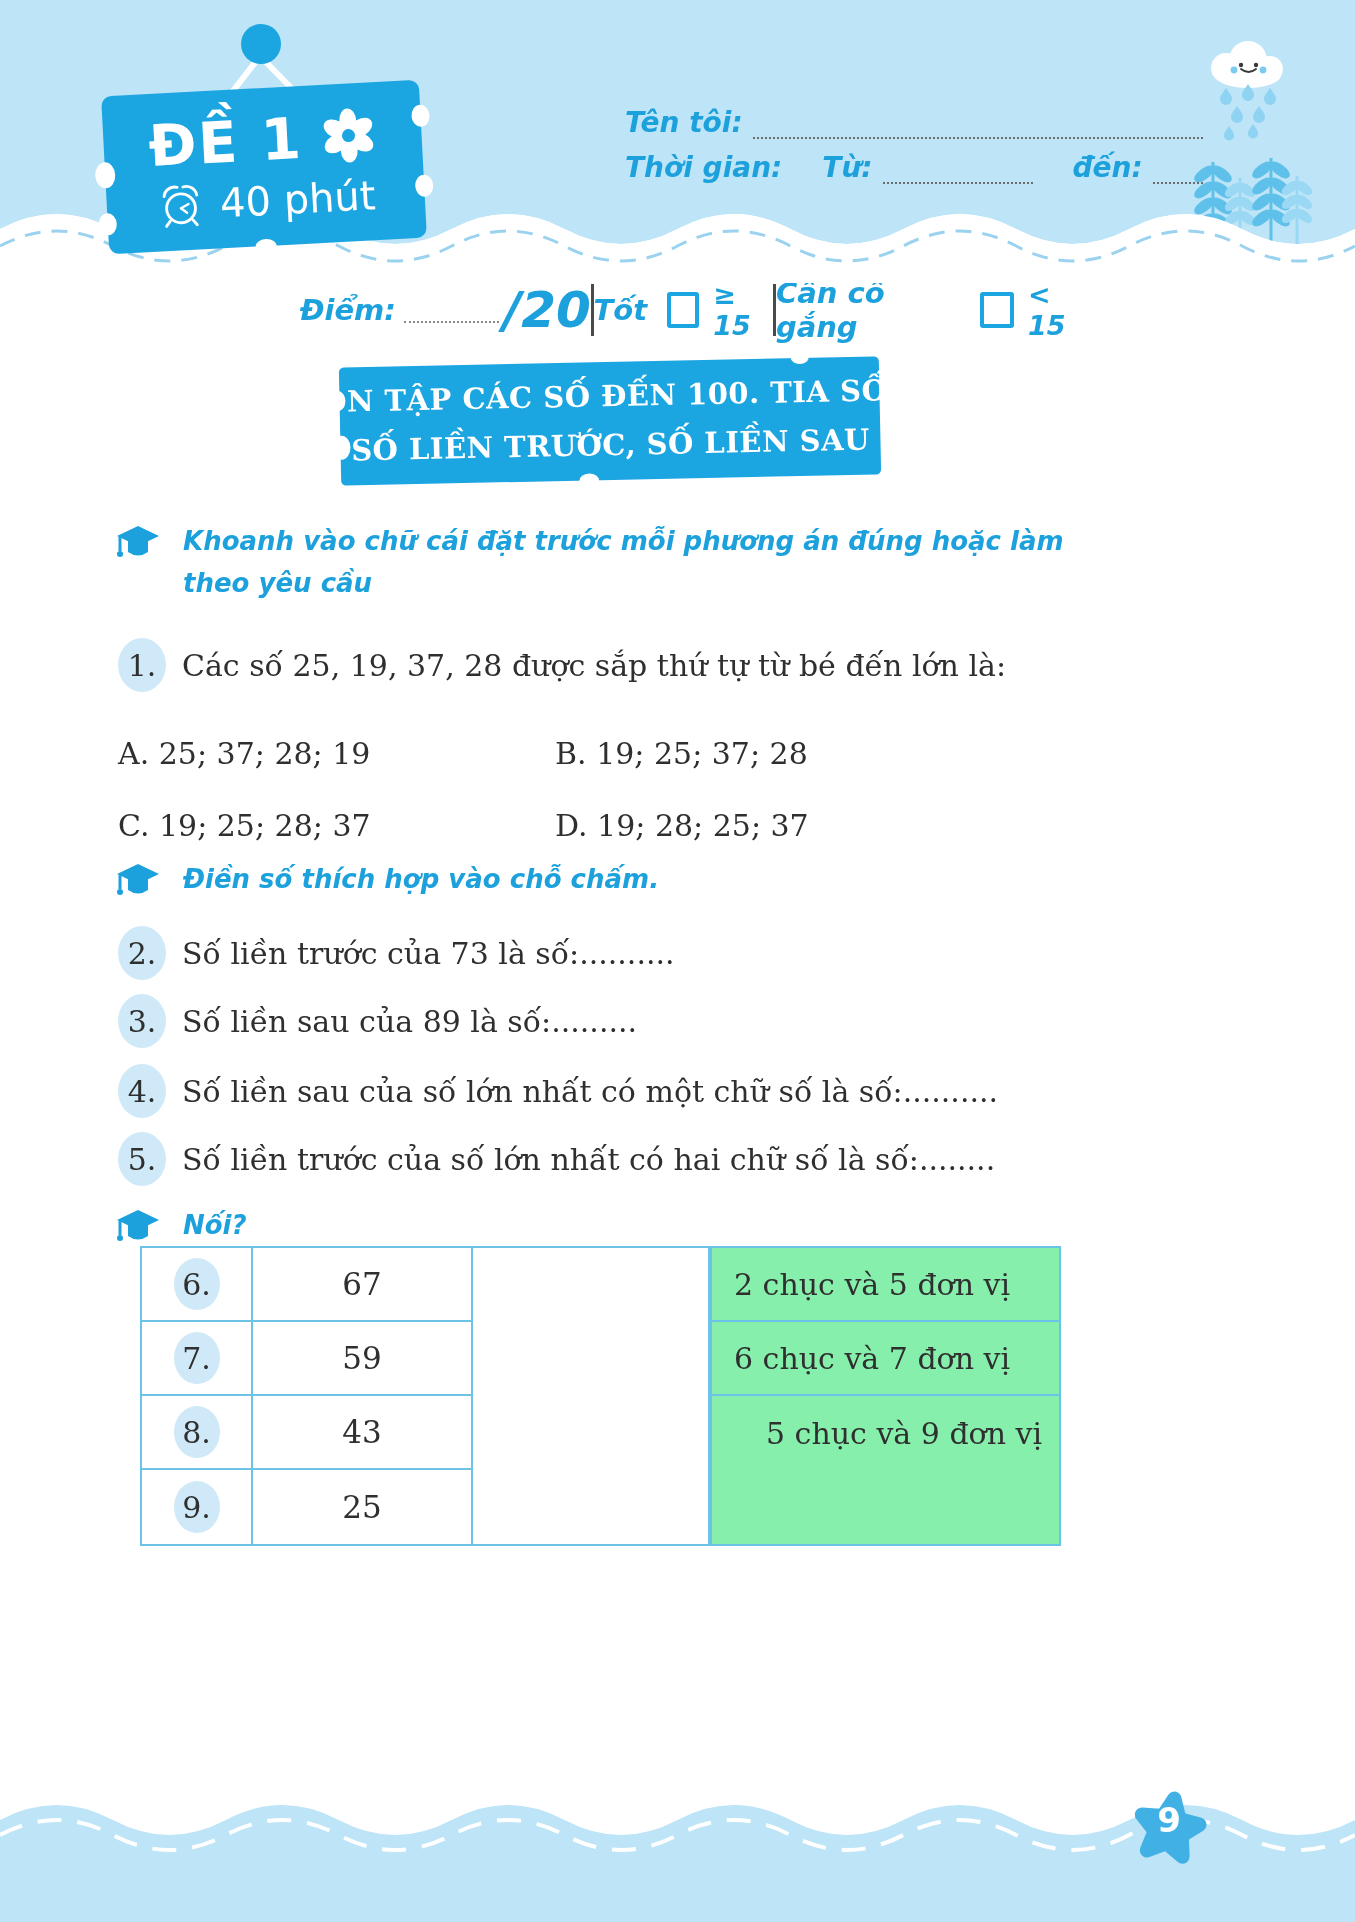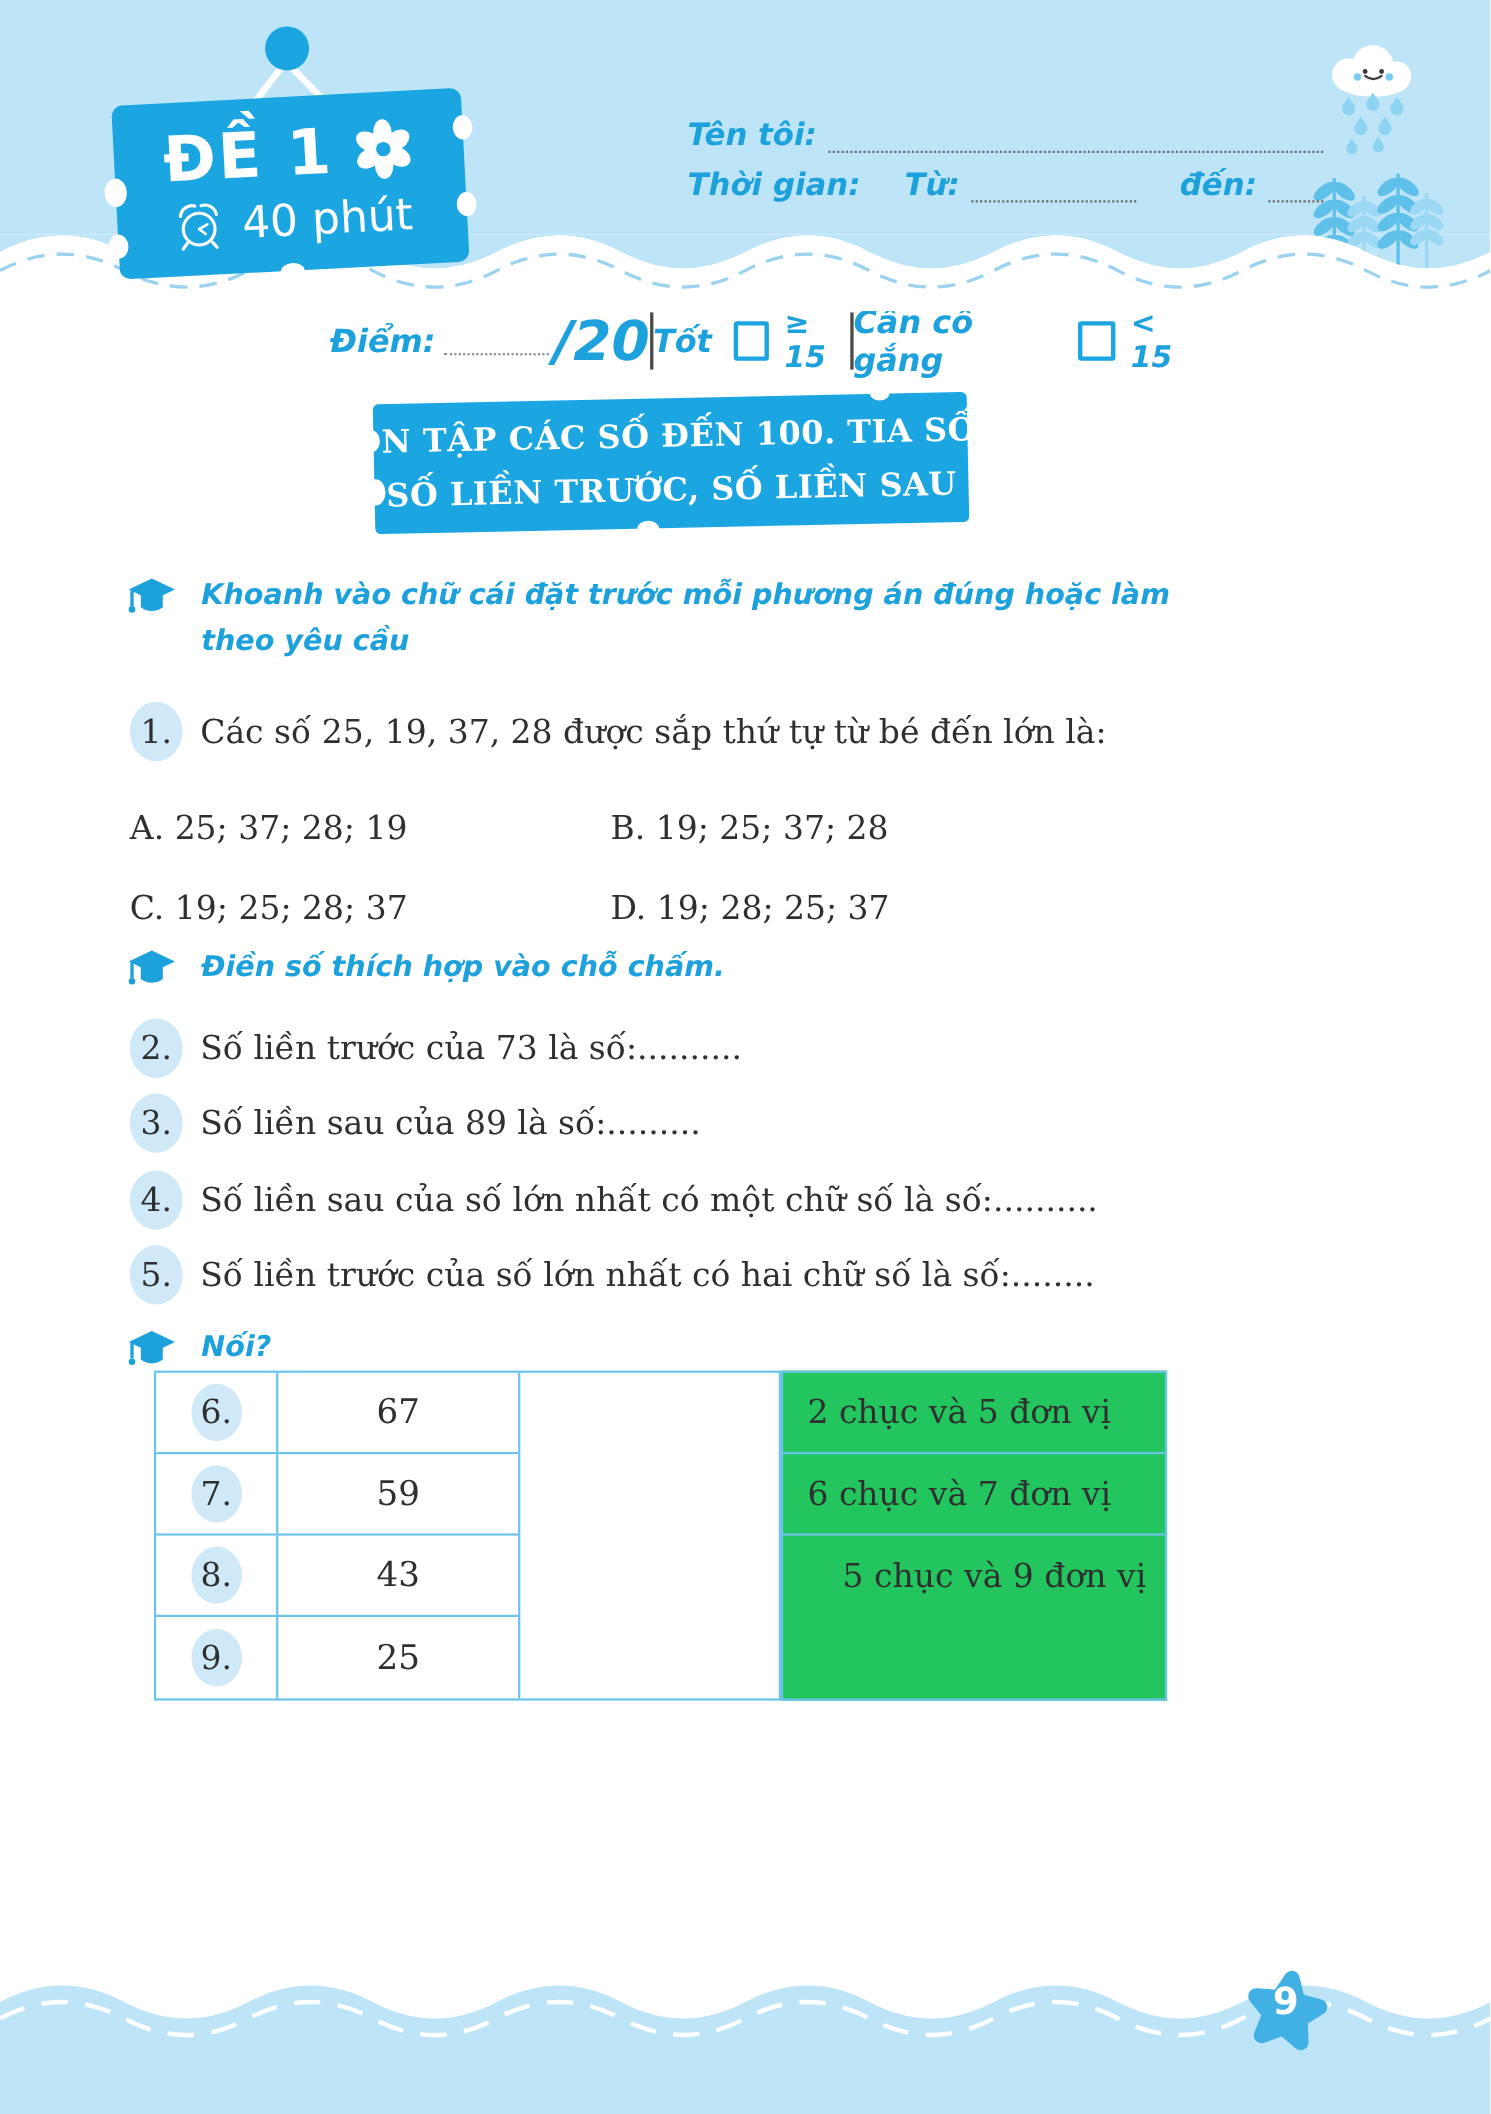--- a/index.html
+++ b/index.html
@@ -78,21 +78,21 @@
   .match-table{position:absolute;left:140px;top:1246px;display:flex;z-index:1;}
   .mt-left{display:flex;border:2px solid #6cc3e8;width:570px;box-sizing:border-box;background:#fff;}
   .mt-rows{width:329px;display:flex;flex-direction:column;}
   .mt-row{height:74px;display:flex;border-bottom:2px solid #6cc3e8;box-sizing:border-box;}
   .mt-row:last-child{border-bottom:none;}
   .mt-numcell{width:111px;border-right:2px solid #6cc3e8;display:flex;align-items:center;
               justify-content:center;box-sizing:border-box;}
   .mt-valcell{flex:1;display:flex;align-items:center;justify-content:center;font-size:31px;}
   .mt-gap{flex:1;border-left:2px solid #6cc3e8;}
   .mt-right{width:351px;border:2px solid #6cc3e8;box-sizing:border-box;display:flex;
-            flex-direction:column;background:#22c55e;}
+            flex-direction:column;background:#86efac;}
   .mt-desc{height:74px;display:flex;align-items:center;padding-left:22px;font-size:30px;
            border-bottom:2px solid #6cc3e8;box-sizing:border-box;}
   .mt-desc:last-child{border-bottom:none;margin-left:32px;}
   .num-badge.small{width:46px;height:52px;}
 
   
   .footer-wave{position:absolute;top:1790px;left:0;z-index:1;}
   .footer-solid{position:absolute;top:1862px;left:0;width:1355px;height:60px;background:#bde4f7;z-index:1;}
   .page-star{position:absolute;left:1126px;top:1786px;width:86px;height:86px;z-index:5;}
   .page-star .pnum{position:absolute;left:0;top:14px;width:86px;text-align:center;color:#fff;

